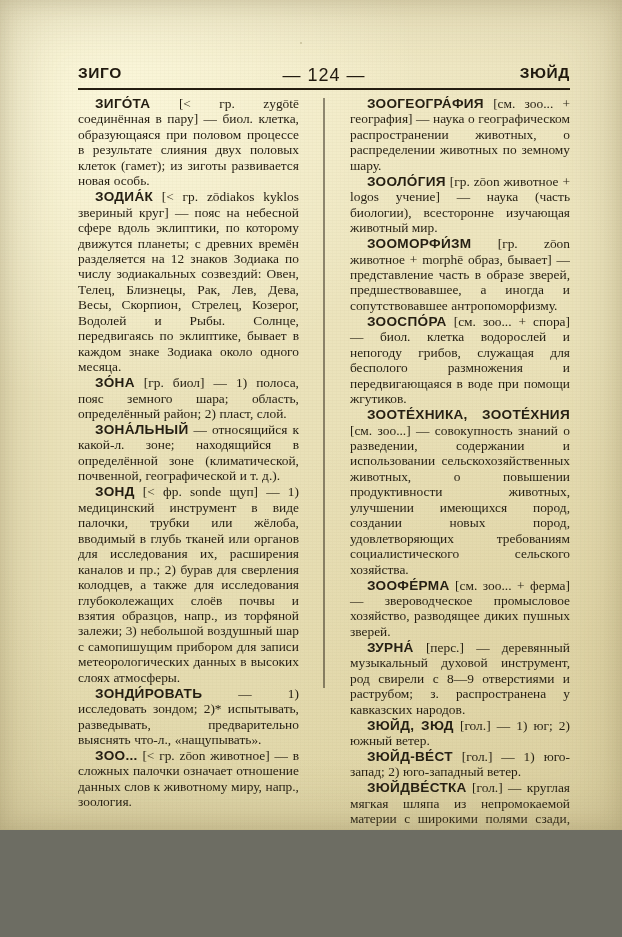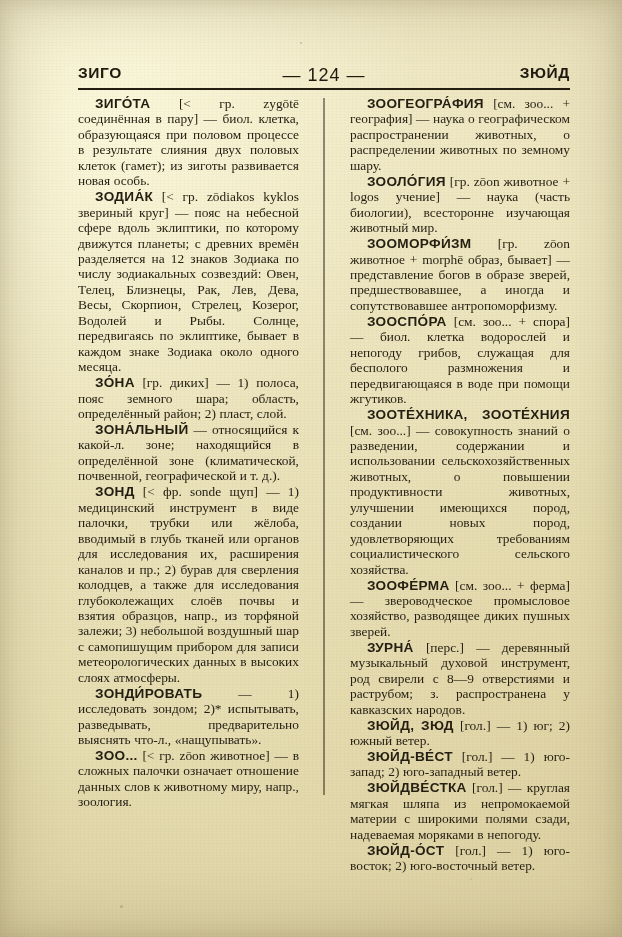--- a/index.html
+++ b/index.html
@@ -3,21 +3,21 @@
 <meta charset="utf-8">
 <style>
   html, body {
     margin: 0;
     padding: 0;
     background: #6d6d63;
   }
   .page {
     position: relative;
     width: 622px;
-    height: 937px;
+    height: 830px;
     overflow: hidden;
     background: #efe7c2;
     background-image:
       radial-gradient(ellipse 80% 60% at 18% 12%, rgba(255,252,226,0.75) 0%, rgba(255,252,226,0) 62%),
       radial-gradient(ellipse 70% 55% at 88% 78%, rgba(221,208,160,0.55) 0%, rgba(221,208,160,0) 68%),
       radial-gradient(ellipse 120% 90% at 50% 50%, rgba(238,230,194,0) 45%, rgba(196,183,139,0.45) 100%),
       linear-gradient(171deg, #f3ecca 0%, #ece4bd 38%, #e6ddb2 72%, #ddd3a4 100%);
     font-family: "Liberation Serif", "DejaVu Serif", serif;
     color: #241f14;
   }
@@ -144,30 +144,30 @@
     <span class="head-folio">— 124 —</span>
     <span class="head-word">ЗЮЙД</span>
   </div>
   <div class="rule"></div>
 
   <div class="columns">
     <div class="divider"></div>
     <div class="col col-left" id="col-left">
         <p class="entry"><span class="hw">ЗИГО́ТА</span> <span class="lat">[&lt; гр. zygōtē соединённая в пару]</span><span> — биол. клетка, образующаяся при половом процессе в результате слияния двух половых клеток (гамет); из зиготы развивается новая особь.</span></p>
         <p class="entry"><span class="hw">ЗОДИА́К</span> <span class="lat">[&lt; гр. zōdiakos kyklos звериный круг]</span><span> — пояс на небесной сфере вдоль эклиптики, по которому движутся планеты; с древних времён разделяется на 12 знаков Зодиака по числу зодиакальных созвездий: Овен, Телец, Близнецы, Рак, Лев, Дева, Весы, Скорпион, Стрелец, Козерог, Водолей и Рыбы. Солнце, передвигаясь по эклиптике, бывает в каждом знаке Зодиака около одного месяца.</span></p>
-        <p class="entry"><span class="hw">ЗО́НА</span> <span class="lat">[гр. диких]</span><span> — 1) полоса, пояс земного шара; область, определённый район; 2) пласт, слой.</span></p>
+        <p class="entry"><span class="hw">ЗО́НА</span> <span class="lat">[гр. биол]</span><span> — 1) полоса, пояс земного шара; область, определённый район; 2) пласт, слой.</span></p>
         <p class="entry"><span class="hw">ЗОНА́ЛЬНЫЙ</span><span> — относящийся к какой-л. зоне; находящийся в определённой зоне (климатической, почвенной, географической и т. д.).</span></p>
         <p class="entry"><span class="hw">ЗОНД</span> <span class="lat">[&lt; фр. sonde щуп]</span><span> — 1) медицинский инструмент в виде палочки, трубки или жёлоба, вводимый в глубь тканей или органов для исследования их, расширения каналов и пр.; 2) бурав для сверления колодцев, а также для исследования глубоколежащих слоёв почвы и взятия образцов, напр., из торфяной залежи; 3) небольшой воздушный шар с самопишущим прибором для записи метеорологических данных в высоких слоях атмосферы.</span></p>
         <p class="entry"><span class="hw">ЗОНДИ́РОВАТЬ</span><span> — 1) исследовать зондом; 2)* испытывать, разведывать, предварительно выяснять что-л., «нащупывать».</span></p>
         <p class="entry"><span class="hw">ЗОО...</span> <span class="lat">[&lt; гр. zōon животное]</span><span> — в сложных палочки означает отношение данных слов к животному миру, напр., зоология.</span></p>
       </div>
     <div class="col col-right" id="col-right">
         <p class="entry"><span class="hw">ЗООГЕОГРА́ФИЯ</span> <span class="lat">[см. зоо... + география]</span><span> — наука о географическом распространении животных, о распределении животных по земному шару.</span></p>
         <p class="entry"><span class="hw">ЗООЛО́ГИЯ</span> <span class="lat">[гр. zōon животное + logos учение]</span><span> — наука (часть биологии), всесторонне изучающая животный мир.</span></p>
-        <p class="entry"><span class="hw">ЗООМОРФИ́ЗМ</span> <span class="lat">[гр. zōon животное + morphē образ, бывает]</span><span> — представление богов в образе зверей, предшествовавшее, а иногда и сопутствовавшее антропоморфизму.</span></p>
+        <p class="entry"><span class="hw">ЗООМОРФИ́ЗМ</span> <span class="lat">[гр. zōon животное + morphē образ, бывает]</span><span> — представление часть в образе зверей, предшествовавшее, а иногда и сопутствовавшее антропоморфизму.</span></p>
         <p class="entry"><span class="hw">ЗООСПО́РА</span> <span class="lat">[см. зоо... + спора]</span><span> — биол. клетка водорослей и непогоду грибов, служащая для бесполого размножения и передвигающаяся в воде при помощи жгутиков.</span></p>
         <p class="entry"><span class="hw">ЗООТЕ́ХНИКА, ЗООТЕ́ХНИЯ</span> <span class="lat">[см. зоо...]</span><span> — совокупность знаний о разведении, содержании и использовании сельскохозяйственных животных, о повышении продуктивности животных, улучшении имеющихся пород, создании новых пород, удовлетворяющих требованиям социалистического сельского хозяйства.</span></p>
         <p class="entry"><span class="hw">ЗООФЕ́РМА</span> <span class="lat">[см. зоо... + ферма]</span><span> — звероводческое промысловое хозяйство, разводящее диких пушных зверей.</span></p>
         <p class="entry"><span class="hw">ЗУРНА́</span> <span class="lat">[перс.]</span><span> — деревянный музыкальный духовой инструмент, род свирели с 8—9 отверстиями и раструбом; з. распространена у кавказских народов.</span></p>
         <p class="entry"><span class="hw">ЗЮЙД, ЗЮД</span> <span class="lat">[гол.]</span><span> — 1) юг; 2) южный ветер.</span></p>
         <p class="entry"><span class="hw">ЗЮЙД-ВЕ́СТ</span> <span class="lat">[гол.]</span><span> — 1) юго-запад; 2) юго-западный ветер.</span></p>
         <p class="entry"><span class="hw">ЗЮЙДВЕ́СТКА</span> <span class="lat">[гол.]</span><span> — круглая мягкая шляпа из непромокаемой материи с широкими полями сзади, надеваемая моряками в непогоду.</span></p>
         <p class="entry"><span class="hw">ЗЮЙД-О́СТ</span> <span class="lat">[гол.]</span><span> — 1) юго-восток; 2) юго-восточный ветер.</span></p>
       </div>
   </div>

